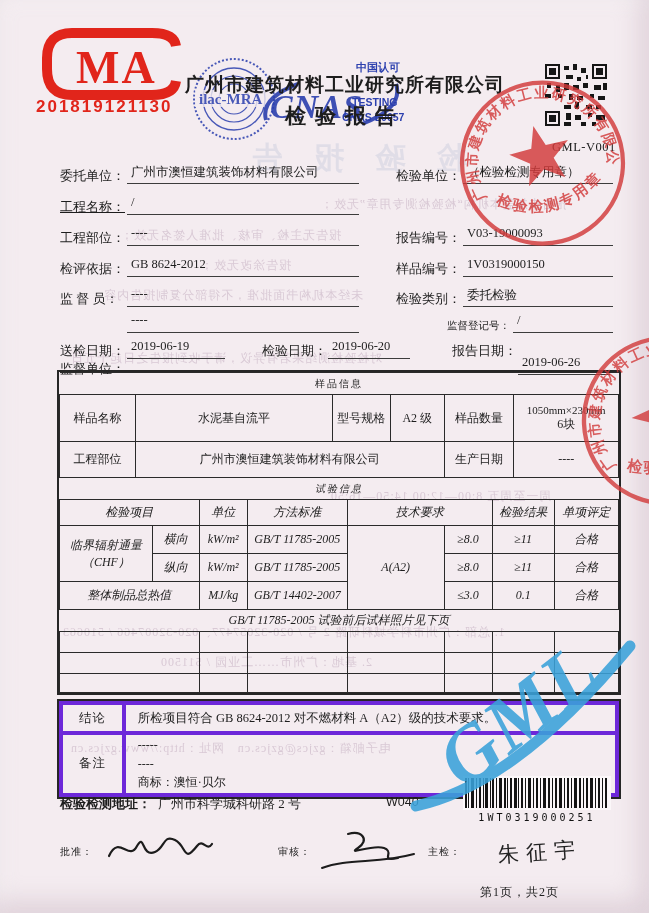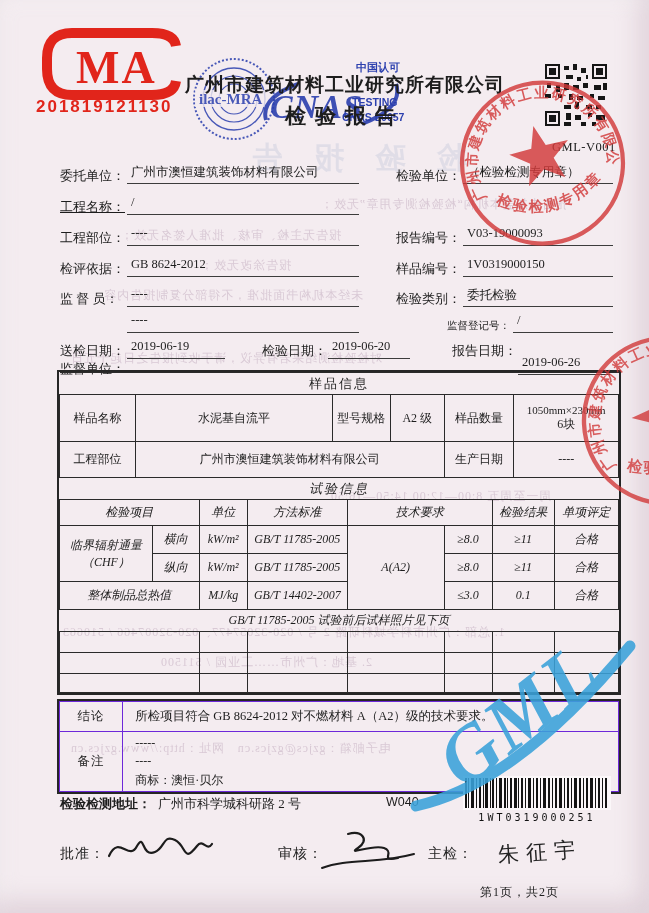--- a/index.html
+++ b/index.html
@@ -23,33 +23,33 @@
   .cnas-cert{position:absolute;color:#2b3fae;font-family:"Liberation Sans",sans-serif;white-space:nowrap;}
   .doc-code{left:552px;top:140px;font-size:12.5px;letter-spacing:.5px;}
   
   .fl{position:absolute;font-size:13px;white-space:nowrap;}
   .fv{position:absolute;font-size:12.5px;border-bottom:1px solid #3c3c3c;height:20px;white-space:nowrap;padding-left:4px;box-sizing:border-box;}
   .small{font-size:10.5px;}
   
   .tblbox{position:absolute;left:57px;top:370px;width:560px;border:2px solid #262626;background:transparent;}
   .tblbox table{width:100%;border-collapse:collapse;table-layout:fixed;}
   .tblbox td{border:1px solid #2a2a2a;text-align:center;vertical-align:middle;font-size:12px;padding:0 2px;overflow:hidden;}
-  td.sect{height:21px;font-size:13px;letter-spacing:2px;border-left:none;border-right:none;}
+  td.sect{height:21px;font-size:10px;letter-spacing:2px;border-left:none;border-right:none;}
   .concl{position:absolute;left:57px;top:699px;width:560px;border:2px solid #262626;}
   .concl table{width:100%;border-collapse:collapse;table-layout:fixed;}
-  .concl td{border:1px solid #6d28d9;font-size:12.5px;vertical-align:middle;}
+  .concl td{border:4px solid #6d28d9;font-size:12.5px;vertical-align:middle;}
   .concl td.lab{text-align:center;letter-spacing:1px;}
   .concl td.txt{padding-left:12px;}
   .rmline{line-height:1.55;font-size:12px;}
   
   .addr-label{left:60px;top:795px;font-size:13px;font-weight:bold;}
   .addr-val{left:158px;top:795px;font-size:13px;}
   .w040{left:386px;top:795px;font-size:12.5px;font-family:"Liberation Sans",sans-serif;}
   .bcnum{position:absolute;left:463px;top:812px;width:148px;text-align:center;font-family:"DejaVu Sans Mono",monospace;font-size:10px;letter-spacing:3px;color:#111;}
-  .sig-label{font-size:14px;letter-spacing:1px;}
+  .sig-label{font-size:10px;letter-spacing:1px;}
   .chief-name{left:498px;top:838px;font-size:21px;letter-spacing:7px;transform:rotate(-4deg);color:#232323;}
   .page-note{left:480px;top:884px;font-size:12px;letter-spacing:1px;}
   svg text{font-family:"Liberation Serif","DejaVu Serif",serif;}
 </style>
 </head>
 <body>
 
 <div class="page">
 
   <div class="bleed big" style="left:240px;top:138px;">检 验 报 告</div>

